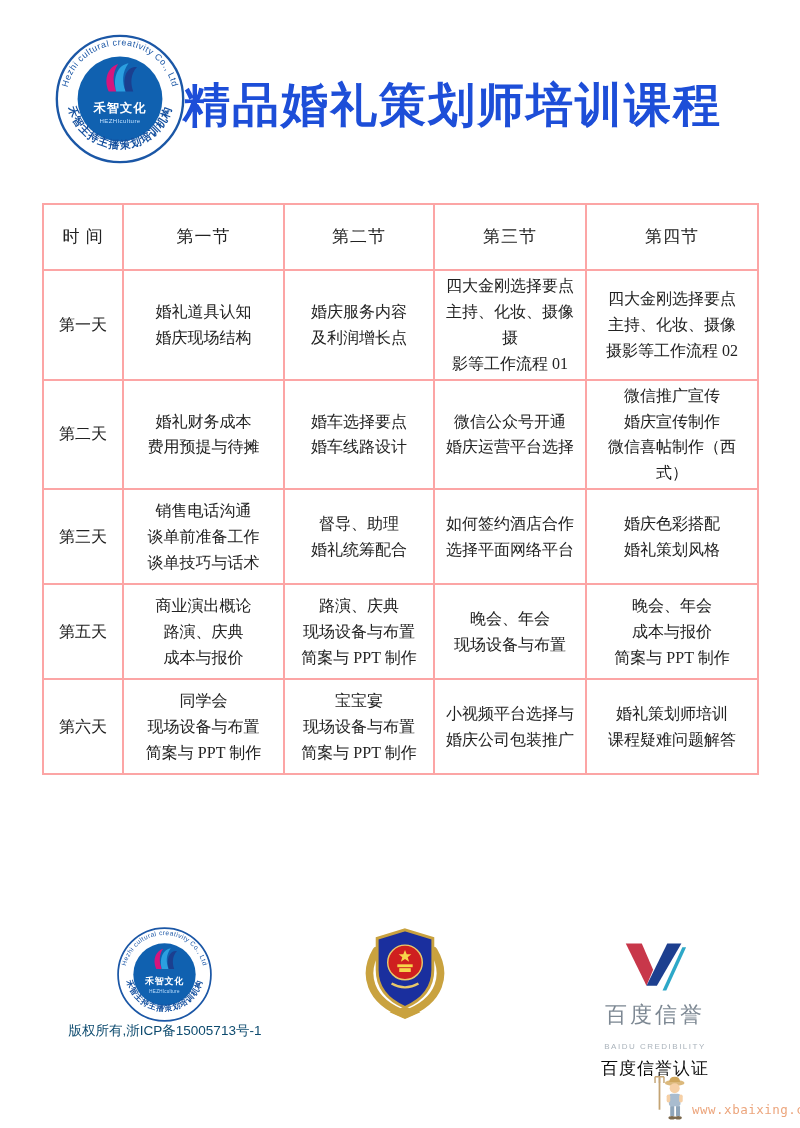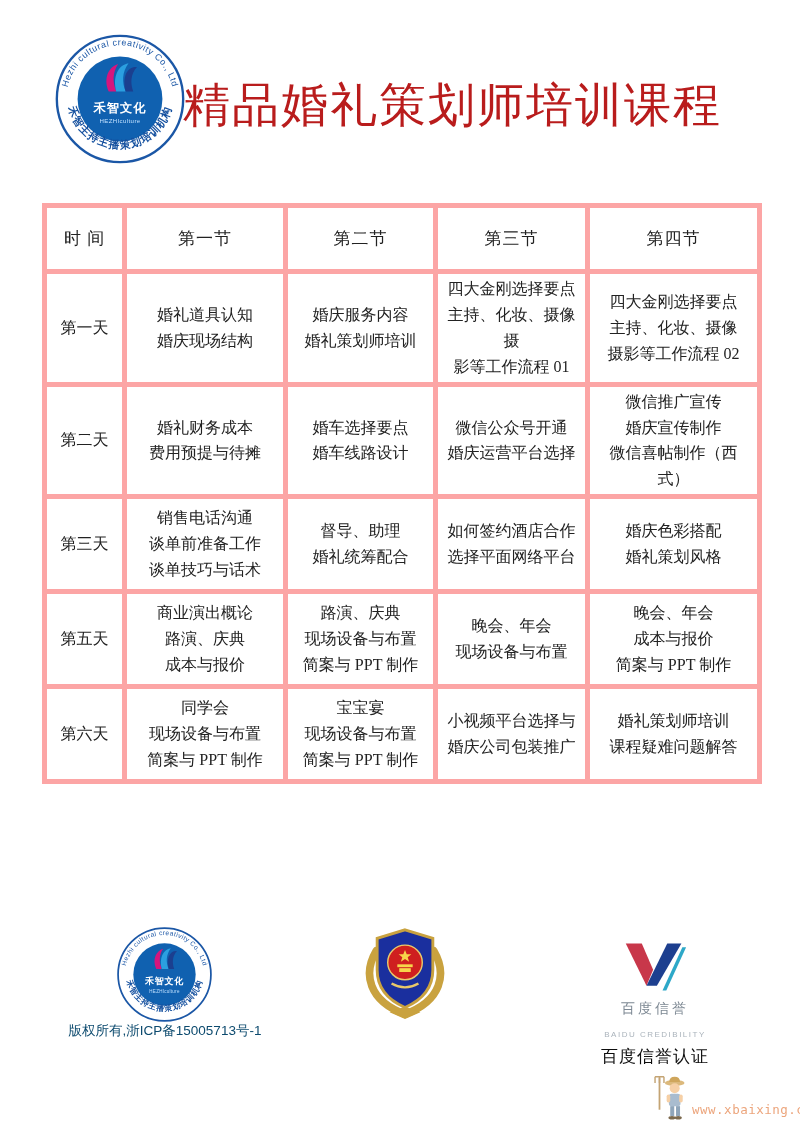--- a/index.html
+++ b/index.html
@@ -3,48 +3,48 @@
 <meta charset="utf-8">
 <style>
   html,body{margin:0;padding:0;background:#ffffff;}
   .page{position:relative;width:800px;height:1128px;background:#ffffff;overflow:hidden;
         font-family:"Liberation Serif","DejaVu Serif",serif;}
 
   
   .hezhi-logo{position:absolute;}
   .logo-header{left:54px;top:33px;width:132px;height:132px;}
   .page-title{position:absolute;left:183px;top:74px;width:560px;
-              font-size:47px;font-weight:400;color:#b91c1c;letter-spacing:2px;
+              font-size:47px;font-weight:700;color:#1d4ed8;letter-spacing:2px;
               font-family:"Liberation Serif","DejaVu Serif",serif;white-space:nowrap;}
 
   
   .course-table{position:absolute;left:42px;top:203px;width:715px;
                 border-collapse:collapse;table-layout:fixed;}
-  .course-table td,.course-table th{border:5px solid #fca5a5;padding:2px 6px;
+  .course-table td,.course-table th{border:2px solid #fca5a5;padding:2px 6px;
                 text-align:center;vertical-align:middle;color:#222222;
                 font-weight:400;font-size:16px;line-height:1.62;white-space:pre-line;}
   .course-table thead tr{height:66px;}
   .course-table thead th{font-size:17px;letter-spacing:1px;}
   .course-table tbody tr{height:95px;}
   .course-table tbody tr:first-child{height:98px;}
   .day-cell{font-size:17px;}
 
   
   .logo-footer{left:116px;top:926px;width:97px;height:97px;}
   .icp-text{position:absolute;left:45px;top:1022px;width:240px;text-align:center;
             font-family:"Liberation Sans","DejaVu Sans",sans-serif;
             font-size:13.5px;color:#0c4a6e;}
   .police-badge{position:absolute;left:356px;top:924px;width:98px;height:96px;}
   .police-text{position:absolute;left:285px;top:1025px;width:240px;text-align:center;
             font-family:"Liberation Sans","DejaVu Sans",sans-serif;
             font-size:17px;font-weight:700;color:#000000;letter-spacing:0.5px;}
   .baidu-block{position:absolute;left:585px;top:936px;width:140px;text-align:center;
             font-family:"Liberation Sans","DejaVu Sans",sans-serif;}
   .baidu-v{width:66px;height:62px;margin:0 auto;display:block;}
-  .baidu-cn{font-size:14px;color:#7d8893;letter-spacing:3px;margin-top:2px;}
+  .baidu-cn{font-size:22px;color:#7d8893;letter-spacing:3px;margin-top:2px;}
   .baidu-en{font-size:8px;color:#aab3bb;letter-spacing:1.5px;margin-top:12px;}
   .baidu-cert{font-size:17px;font-weight:400;color:#0d0d0d;letter-spacing:1px;margin-top:6px;}
 
   
   .watermark{position:absolute;left:654px;top:1070px;width:146px;height:56px;}
   .mascot{position:absolute;left:0;top:4px;width:36px;height:50px;}
   .site-name{position:absolute;left:40px;top:0;font-size:28px;font-weight:700;
              letter-spacing:4px;white-space:nowrap;
              font-family:"DejaVu Serif","Liberation Serif",serif;}
   .site-url{position:absolute;left:38px;top:32px;font-size:12.5px;color:#eca57c;
@@ -100,21 +100,21 @@
           <th>第三节</th>
           <th>第四节</th>
         </tr>
       </thead>
     <tbody>
         <tr>
           <td class="day-cell">第一天</td>
           <td>婚礼道具认知
 婚庆现场结构</td>
           <td>婚庆服务内容
-婚礼策划师培训</td>
+及利润增长点</td>
           <td>四大金刚选择要点
 主持、化妆、摄像摄
 影等工作流程 01</td>
           <td>四大金刚选择要点
 主持、化妆、摄像
 摄影等工作流程 02</td>
         </tr>
         <tr>
           <td class="day-cell">第二天</td>
           <td>婚礼财务成本

